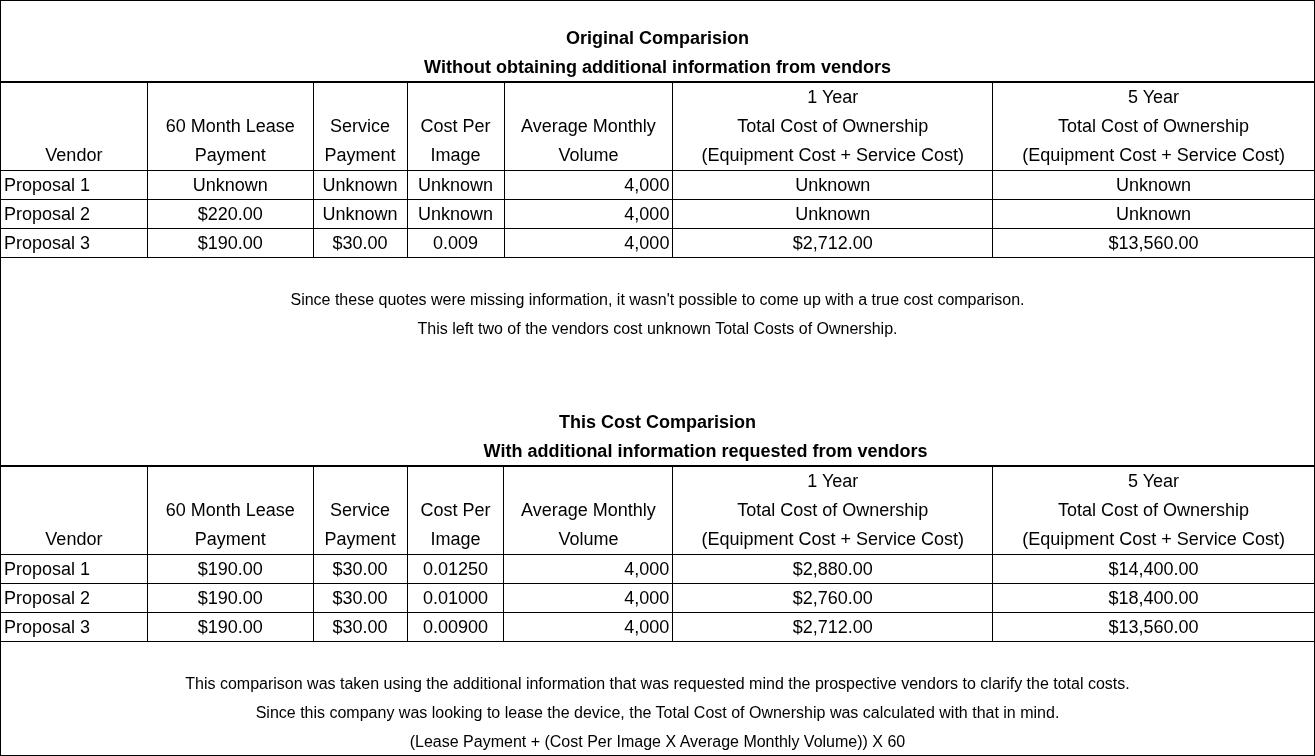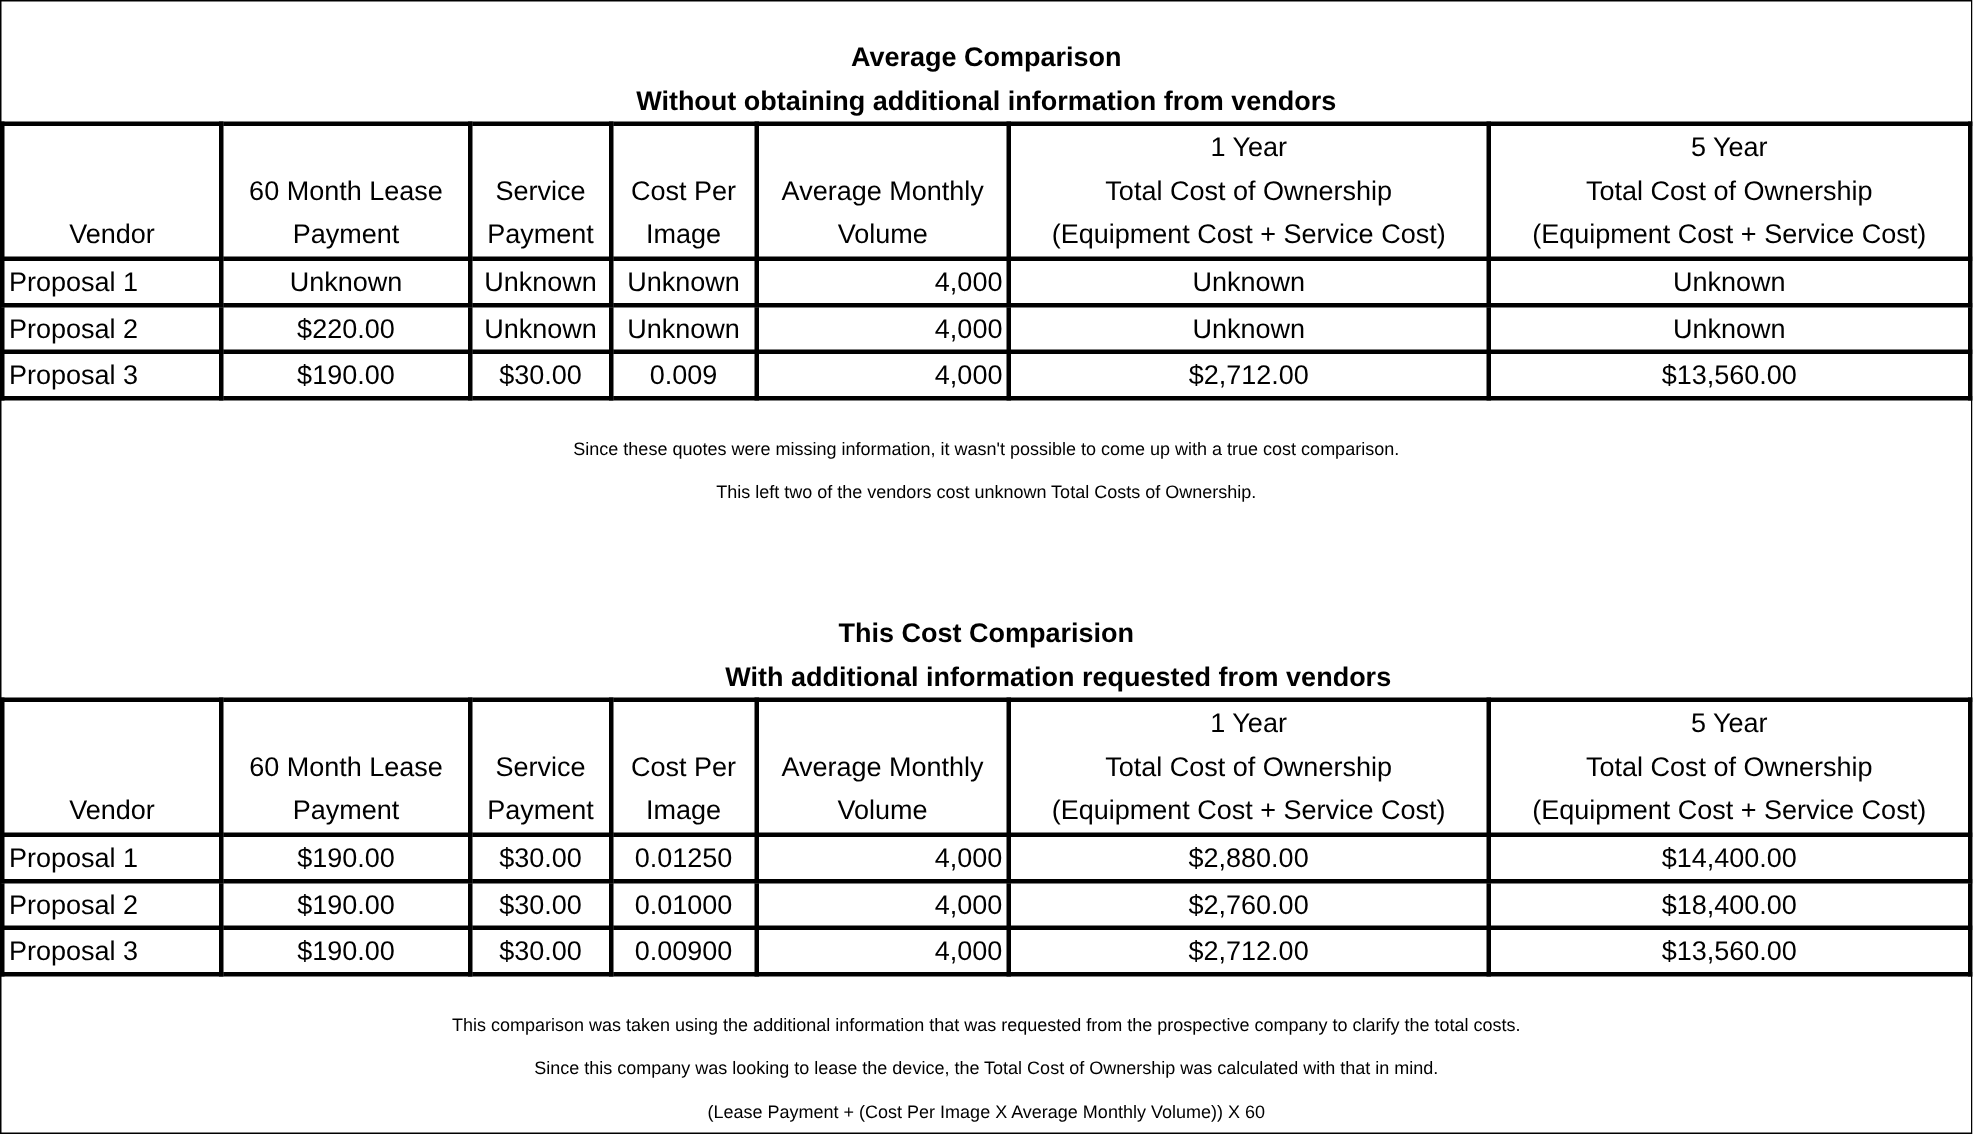--- a/index.html
+++ b/index.html
@@ -1,33 +1,33 @@
 <!DOCTYPE html>
 <html><head>
 <meta charset="utf-8">
 <style>
   html, body { margin:0; padding:0; background:#ffffff; }
   body { width:1315px; height:756px; position:relative; overflow:hidden;
          font-family:"Liberation Sans", "DejaVu Sans", sans-serif; color:#000; }
   .frame { position:absolute; left:0; top:0; width:1313px; height:754px; border:1px solid #000; border-bottom:2px solid #000; }
   .title { position:absolute; left:0; width:1315px; text-align:center; font-weight:bold; font-size:18px; line-height:29px; }
   table.grid { position:absolute; left:0; border-collapse:collapse; table-layout:fixed; font-size:18px; }
-  table.grid td, table.grid th { border:3px solid #000000; padding:0 3px; height:28px; line-height:28px; white-space:nowrap; overflow:hidden; font-weight:normal; }
+  table.grid td, table.grid th { border:1px solid #000000; padding:0 3px; height:28px; line-height:28px; white-space:nowrap; overflow:hidden; font-weight:normal; }
   table.grid th { vertical-align:bottom; line-height:29px; height:85px; text-align:center; }
   table.grid th.vendor { text-align:center; }
   td.l { text-align:left; } td.c { text-align:center; } td.r { text-align:right; }
-  .note { position:absolute; left:0; width:1315px; text-align:center; font-size:12px; line-height:29px; }
+  .note { position:absolute; left:0; width:1315px; text-align:center; font-size:16px; line-height:29px; }
   .tborder { border-top:2px solid #000; }
 </style>
 </head>
 <body>
 
 <div class="frame"></div>
 
-<div class="title" style="top:24px;">Average Comparison</div>
+<div class="title" style="top:24px;">Original Comparision</div>
 <div class="title" style="top:53px;">Without obtaining additional information from vendors</div>
 
 <table class="grid tborder" style="top:81px;">
   <colgroup>
     <col style="width:147px">
       <col style="width:166px">
       <col style="width:94px">
       <col style="width:97px">
       <col style="width:169px">
       <col style="width:320px">
@@ -166,15 +166,15 @@
       <td class="c">$190.00</td>
       <td class="c">$30.00</td>
       <td class="c">0.00900</td>
       <td class="r">4,000</td>
       <td class="c">$2,712.00</td>
       <td class="c">$13,560.00</td>
     </tr>
   </tbody>
 </table>
 
-<div class="note" style="top:669px;">This comparison was taken using the additional information that was requested from the prospective company to clarify the total costs.</div>
+<div class="note" style="top:669px;">This comparison was taken using the additional information that was requested mind the prospective vendors to clarify the total costs.</div>
 <div class="note" style="top:698px;">Since this company was looking to lease the device, the Total Cost of Ownership was calculated with that in mind.</div>
 <div class="note" style="top:727px;">(Lease Payment + (Cost Per Image X Average Monthly Volume)) X 60</div>
 
 </body></html>

